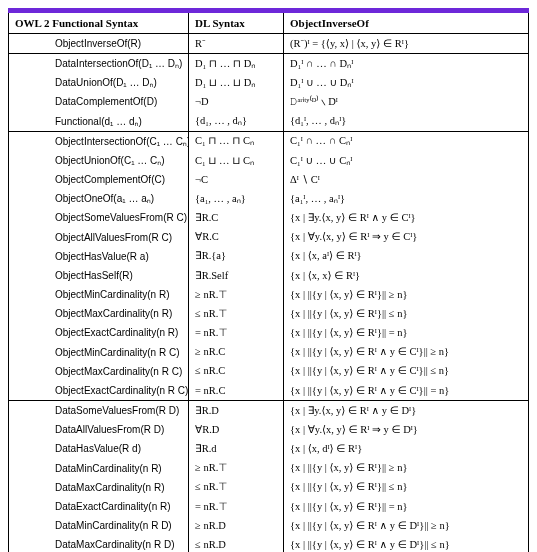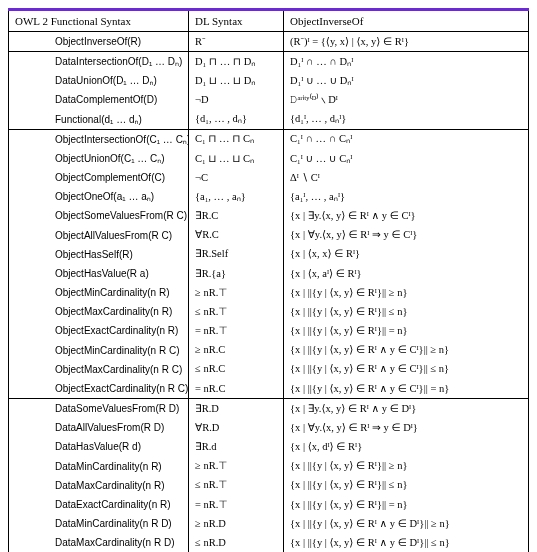--- a/index.html
+++ b/index.html
@@ -15,24 +15,24 @@
   table {
     border-collapse: collapse;
     width: 100%;
     table-layout: fixed;
   }
   col.c1 { width: 180px; }
   col.c2 { width: 95px; }
   col.c3 { width: auto; }
   th {
     text-align: left;
-    font-weight: normal;
+    font-weight: bold;
     padding: 4px 6px;
     font-size: 11px;
-    border-top: 3px solid #6d28d9;
+    border-top: 5px solid #6d28d9;
     border-bottom: 1px solid #000;
     border-left: 1px solid #000;
   }
   th:last-child, td:last-child { border-right: 1px solid #000; }
   td {
     padding: 2.5px 6px;
     border-left: 1px solid #000;
     white-space: nowrap;
     overflow: hidden;
     font-size: 10.5px;
@@ -108,28 +108,28 @@
         <td class="fn">ObjectSomeValuesFrom(R C)</td>
         <td>∃R.C</td>
         <td>{x | ∃y.⟨x, y⟩ ∈ Rᴵ ∧ y ∈ Cᴵ}</td>
       </tr>
       <tr>
         <td class="fn">ObjectAllValuesFrom(R C)</td>
         <td>∀R.C</td>
         <td>{x | ∀y.⟨x, y⟩ ∈ Rᴵ ⇒ y ∈ Cᴵ}</td>
       </tr>
       <tr>
+        <td class="fn">ObjectHasValue(R a)</td>
+        <td>∃R.{a}</td>
+        <td>{x | ⟨x, aᴵ⟩ ∈ Rᴵ}</td>
+      </tr>
+      <tr>
         <td class="fn">ObjectHasSelf(R)</td>
         <td>∃R.Self</td>
         <td>{x | ⟨x, x⟩ ∈ Rᴵ}</td>
-      </tr>
-      <tr>
-        <td class="fn">ObjectHasValue(R a)</td>
-        <td>∃R.{a}</td>
-        <td>{x | ⟨x, aᴵ⟩ ∈ Rᴵ}</td>
       </tr>
       <tr>
         <td class="fn">ObjectMinCardinality(n R)</td>
         <td>≥ nR.⊤</td>
         <td>{x | ||{y | ⟨x, y⟩ ∈ Rᴵ}|| ≥ n}</td>
       </tr>
       <tr>
         <td class="fn">ObjectMaxCardinality(n R)</td>
         <td>≤ nR.⊤</td>
         <td>{x | ||{y | ⟨x, y⟩ ∈ Rᴵ}|| ≤ n}</td>

